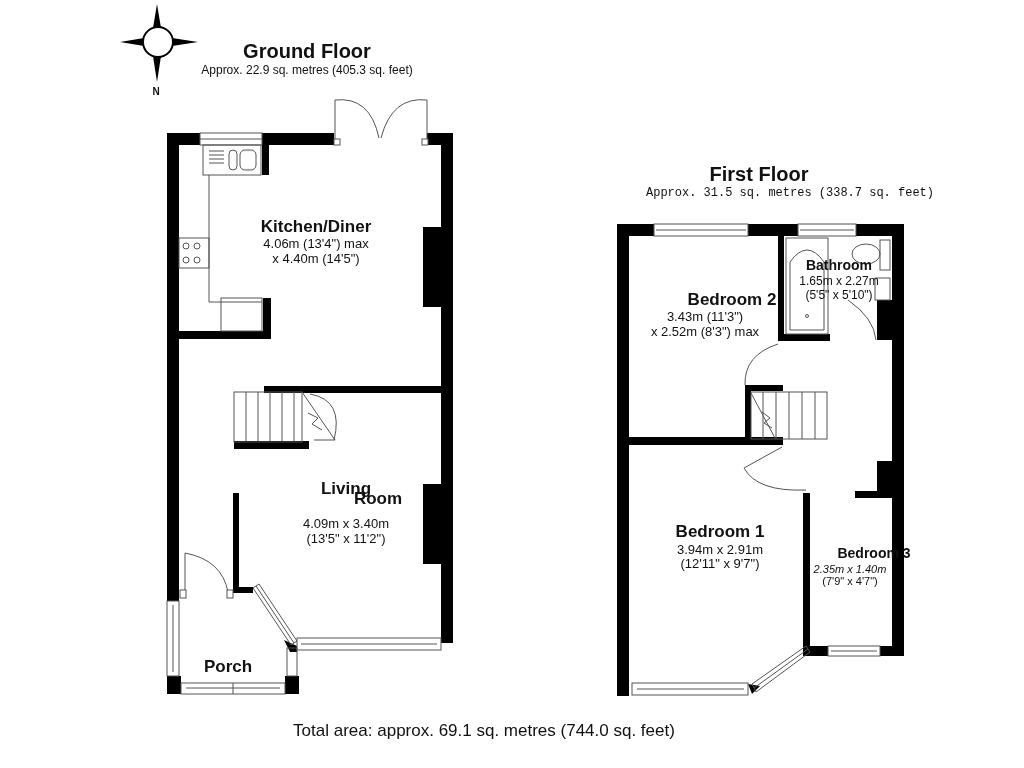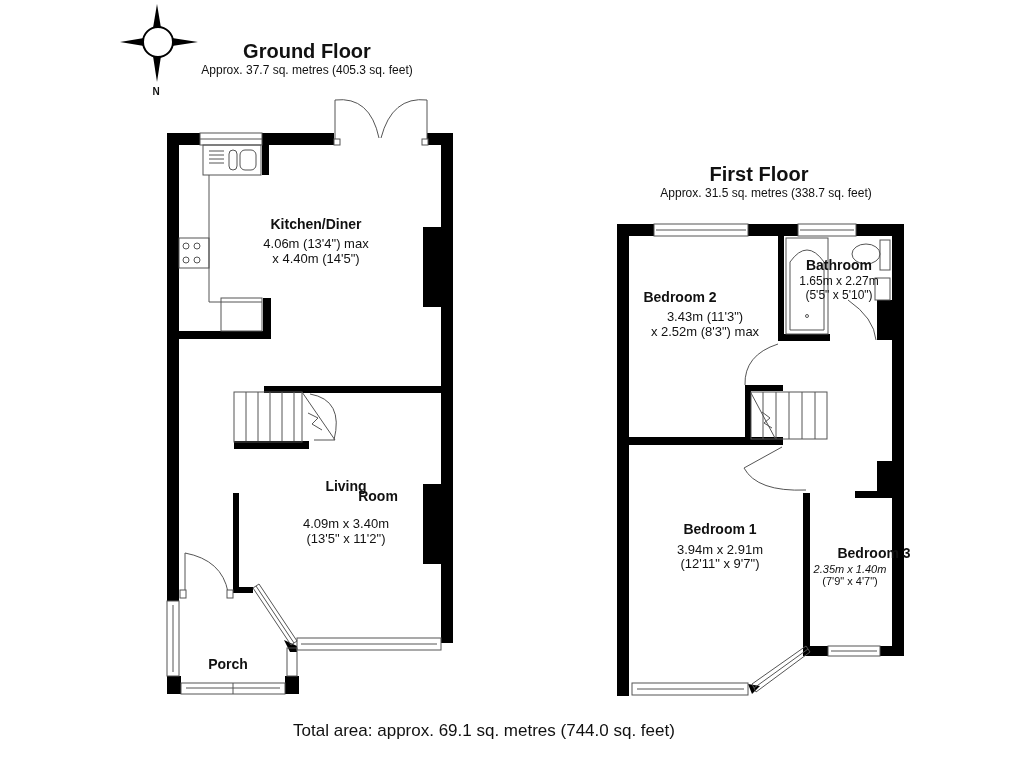--- a/index.html
+++ b/index.html
@@ -1,21 +1,21 @@
 <!DOCTYPE html>
 <html><head>
 <meta charset="utf-8">
 <style>
   html, body { margin:0; padding:0; background:#ffffff; }
   body { width:1024px; height:768px; position:relative; overflow:hidden; font-family:"Liberation Sans", sans-serif; color:#111; }
   svg.plan { position:absolute; left:0; top:0; }
   .t { position:absolute; text-align:center; white-space:nowrap; transform:translateX(-50%); line-height:1.12; }
   .floor-title { font-weight:bold; font-size:20px; }
   .floor-sub { font-size:12px; }
-  .room-name { font-weight:bold; font-size:14px; }
+  .room-name { font-weight:bold; font-size:17px; }
   .room-dim { font-size:13px; }
   .room-name.sm { font-size:14px; }
   .room-dim.sm { font-size:11px; }
   .total { font-size:17px; }
   .north { font-weight:bold; font-size:10px; }
 </style>
 </head>
 <body>
 
 <svg class="plan" width="1024" height="768" viewBox="0 0 1024 768" xmlns="http://www.w3.org/2000/svg">
@@ -179,37 +179,37 @@
     <path d="M754,688 L808,649"></path>
 
     <rect x="828" y="646" width="52" height="10"></rect>
     <line x1="831" y1="651" x2="877" y2="651"></line>
   </g>
 </svg>
 
 <div class="t north" style="left:156px;top:86px;">N</div>
 
 <div class="t floor-title" style="left:307px;top:40px;text-align:center;">Ground Floor</div>
-<div class="t floor-sub" style="left:307px;top:64px;">Approx. 37.7 sq. metres (405.3 sq. feet)</div>
+<div class="t floor-sub" style="left:307px;top:64px;">Approx. 22.9 sq. metres (405.3 sq. feet)</div>
 
 <div class="t room-name" style="left:316px;top:217px;">Kitchen/Diner</div>
 <div class="t room-dim" style="left:316px;top:237px;">4.06m (13'4") max</div>
 <div class="t room-dim" style="left:316px;top:252px;">x 4.40m (14'5")</div>
 
 <div class="t room-name" style="left:346px;top:479px;">Living</div>
 <div class="t room-name" style="left:346px;top:489px;margin-left:32px;">Room</div>
 <div class="t room-dim" style="left:346px;top:517px;">4.09m x 3.40m</div>
 <div class="t room-dim" style="left:346px;top:532px;">(13'5" x 11'2")</div>
 
 <div class="t room-name" style="left:228px;top:657px;">Porch</div>
 
 <div class="t floor-title" style="left:759px;top:163px;">First Floor</div>
-<div class="t floor-sub" style="left:766px;top:187px;">Approx. 31.5 sq. metres (338.7 sq. feet)</div>
-
-<div class="t room-name" style="left:680px;top:290px;text-align:center;">Bedroom 2</div>
+<div class="t floor-sub" style="left:790px;top:187px;font-family:Liberation Mono, monospace;">Approx. 31.5 sq. metres (338.7 sq. feet)</div>
+
+<div class="t room-name" style="left:732px;top:290px;text-align:center;">Bedroom 2</div>
 <div class="t room-dim" style="left:705px;top:310px;">3.43m (11'3")</div>
 <div class="t room-dim" style="left:705px;top:325px;">x 2.52m (8'3") max</div>
 
 <div class="t room-name sm" style="left:839px;top:258px;">Bathroom</div>
 <div class="t room-dim" style="left:839px;top:275px;font-size:12px;">1.65m x 2.27m</div>
 <div class="t room-dim" style="left:839px;top:289px;font-size:12px;">(5'5" x 5'10")</div>
 
 <div class="t room-name" style="left:720px;top:522px;">Bedroom 1</div>
 <div class="t room-dim" style="left:720px;top:543px;">3.94m x 2.91m</div>
 <div class="t room-dim" style="left:720px;top:557px;">(12'11" x 9'7")</div>

